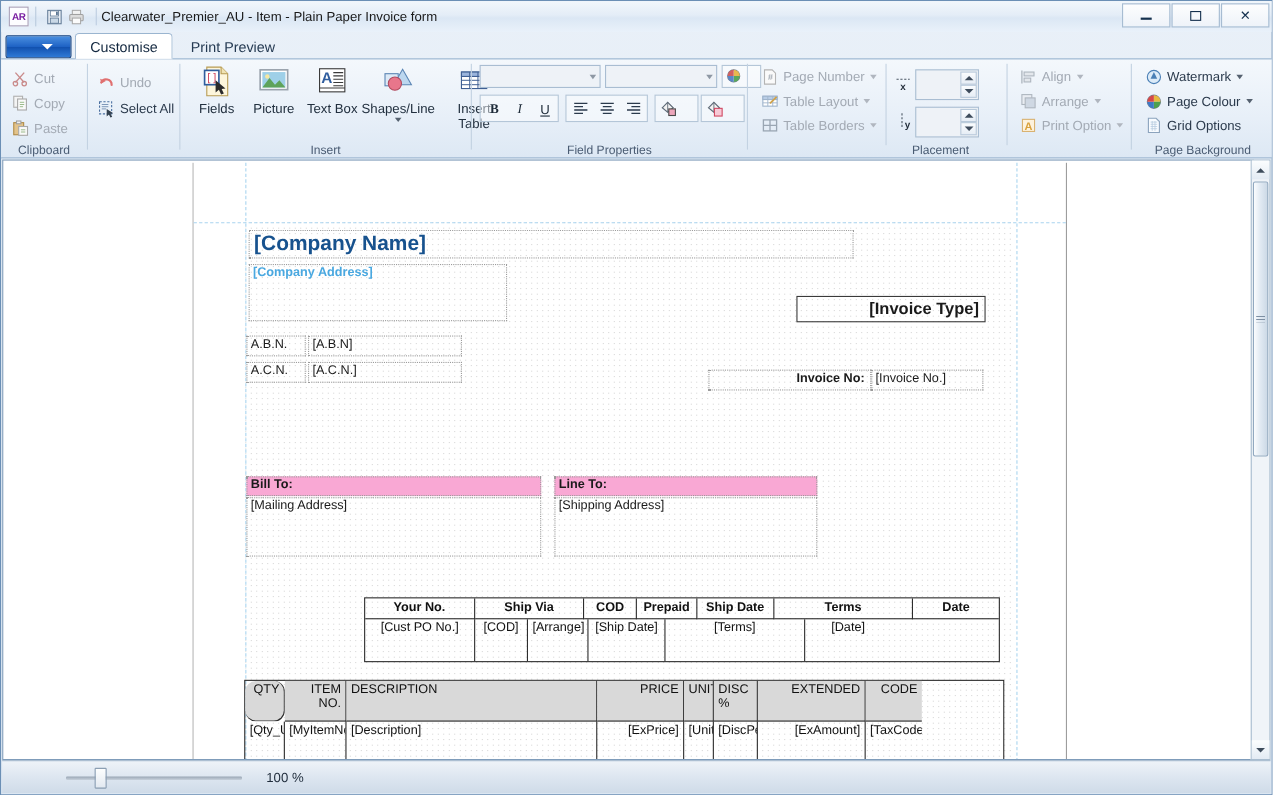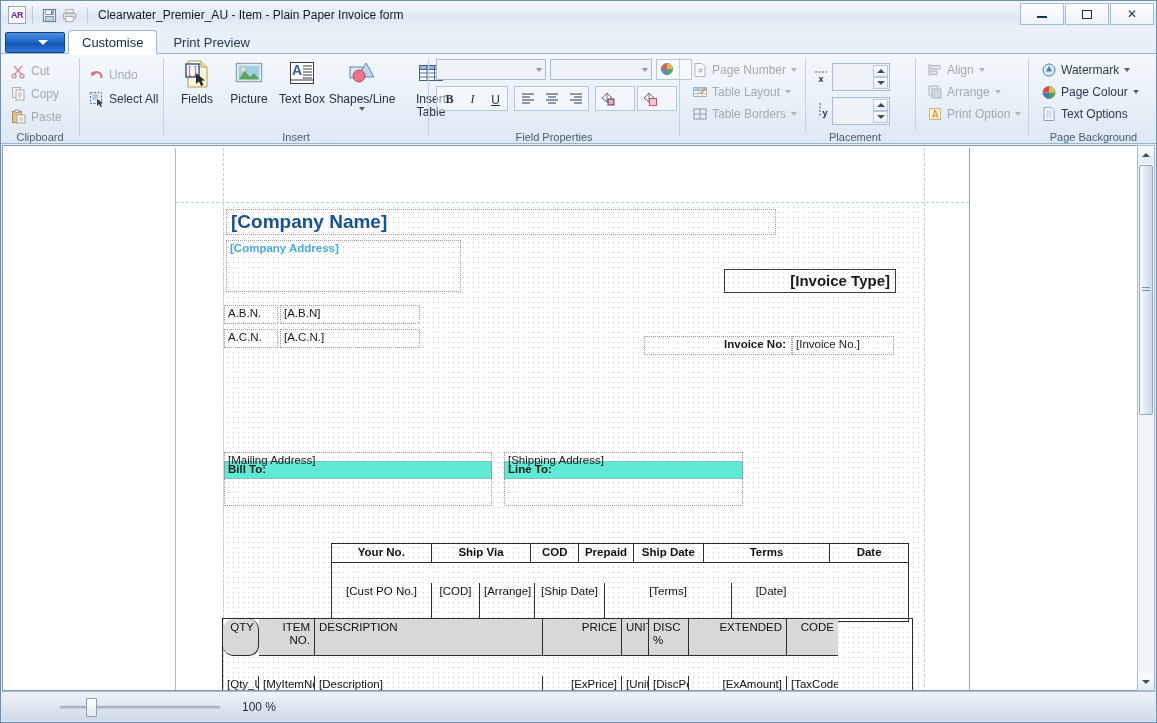--- a/index.html
+++ b/index.html
@@ -29,21 +29,21 @@
     border: 1px solid #a8a0b8; background: #fdfdff;
     font-size: 9px; font-weight: bold; color: #7a1fa2;
     display: flex; align-items: center; justify-content: center;
     letter-spacing: -0.5px;
   }
   .tb-sep { width: 1px; height: 18px; background: #b9cadd; margin: 0 6px; }
   .tb-qbtn {
     width: 20px; height: 20px; display: flex; align-items: center; justify-content: center;
   }
   .tb-title {
-    margin-left: 10px; font-size: 12px; color: #1a1a1a; white-space: nowrap;
+    margin-left: 4px; font-size: 12px; color: #1a1a1a; white-space: nowrap;
   }
   .tb-title-sep { width: 1px; height: 16px; background: #bccde0; margin-left: 8px;}
   .wincontrols { position: absolute; right: 4px; top: 2px; display: flex; }
   .winbtn {
     width: 44px; height: 22px; margin-left: 1px;
     background: linear-gradient(to bottom,#fdfdfe,#eef3f9);
     border: 1px solid #a7bcd2;
     display: flex; align-items: center; justify-content: center;
     font-size: 12px; color: #14304e;
   }
@@ -166,31 +166,31 @@
   .fld {
     position: absolute;
     border: 1px dotted #9b9b9b;
     font-size: 11.5px; color: #1a1a1a;
     padding: 1px 3px;
     line-height: 13px;
     overflow: hidden;
     background: transparent;
   }
   .fld.solid { border: 1px solid #3a3a3a; }
-  .fld.hdrfill { background: #5eead4; margin-top: 28px; }
+  .fld.hdrfill { background: #f9a8d4; }
   .b { font-weight: bold; }
   .r { text-align: right; }
 
   .coname {
     position: absolute; font-size: 19px; font-weight: bold; color: #17528e;
     border: 1px dotted #9b9b9b; padding: 1px 4px; line-height: 22px;
   }
   .coaddr-txt { color: #4aa8e0; font-weight: bold; font-size: 11.5px; }
 
-  .tbl { position: absolute; border: 1px solid #2c2c2c; display: flex; flex-direction: column; gap: 20px; }
+  .tbl { position: absolute; border: 1px solid #2c2c2c; display: flex; flex-direction: column; }
   .trow { display: flex; }
   .tcell {
     border-right: 1px solid #2c2c2c;
     font-size: 11.5px; color: #111; padding: 2px 4px; line-height: 13px;
     overflow: hidden;
   }
   .tcell:last-child { border-right: none; }
   .thead .tcell { font-weight: bold; text-align: center; border-bottom: 1px solid #2c2c2c; }
   .tbl.gray .thead .tcell { background: #d9d9d9; font-weight: normal; }
 
@@ -616,21 +616,21 @@
         <span>Page Colour</span>
         <span class="caret"></span>
       </div>
       <div class="smallbtn" style="position:absolute;left:8px;top:49px">
         <span class="ico">
           <svg width="16" height="16" viewBox="0 0 16 16">
             <path d="M3 1.5h7l3 3v10H3z" fill="#f7fbff" stroke="#8ba3bd"></path>
             <path d="M5 5h6M5 7h6M5 9h6M5 11h6M6.5 4v9M9 4v9" stroke="#b6cbe0" stroke-width="0.7"></path>
           </svg>
         </span>
-        <span>Text Options</span>
+        <span>Grid Options</span>
       </div>
       <div class="glabel">Page Background</div>
     </div>
   </div>
 
   <div class="canvasarea">
     <div class="page">
 
       <div class="grid"></div>
 

